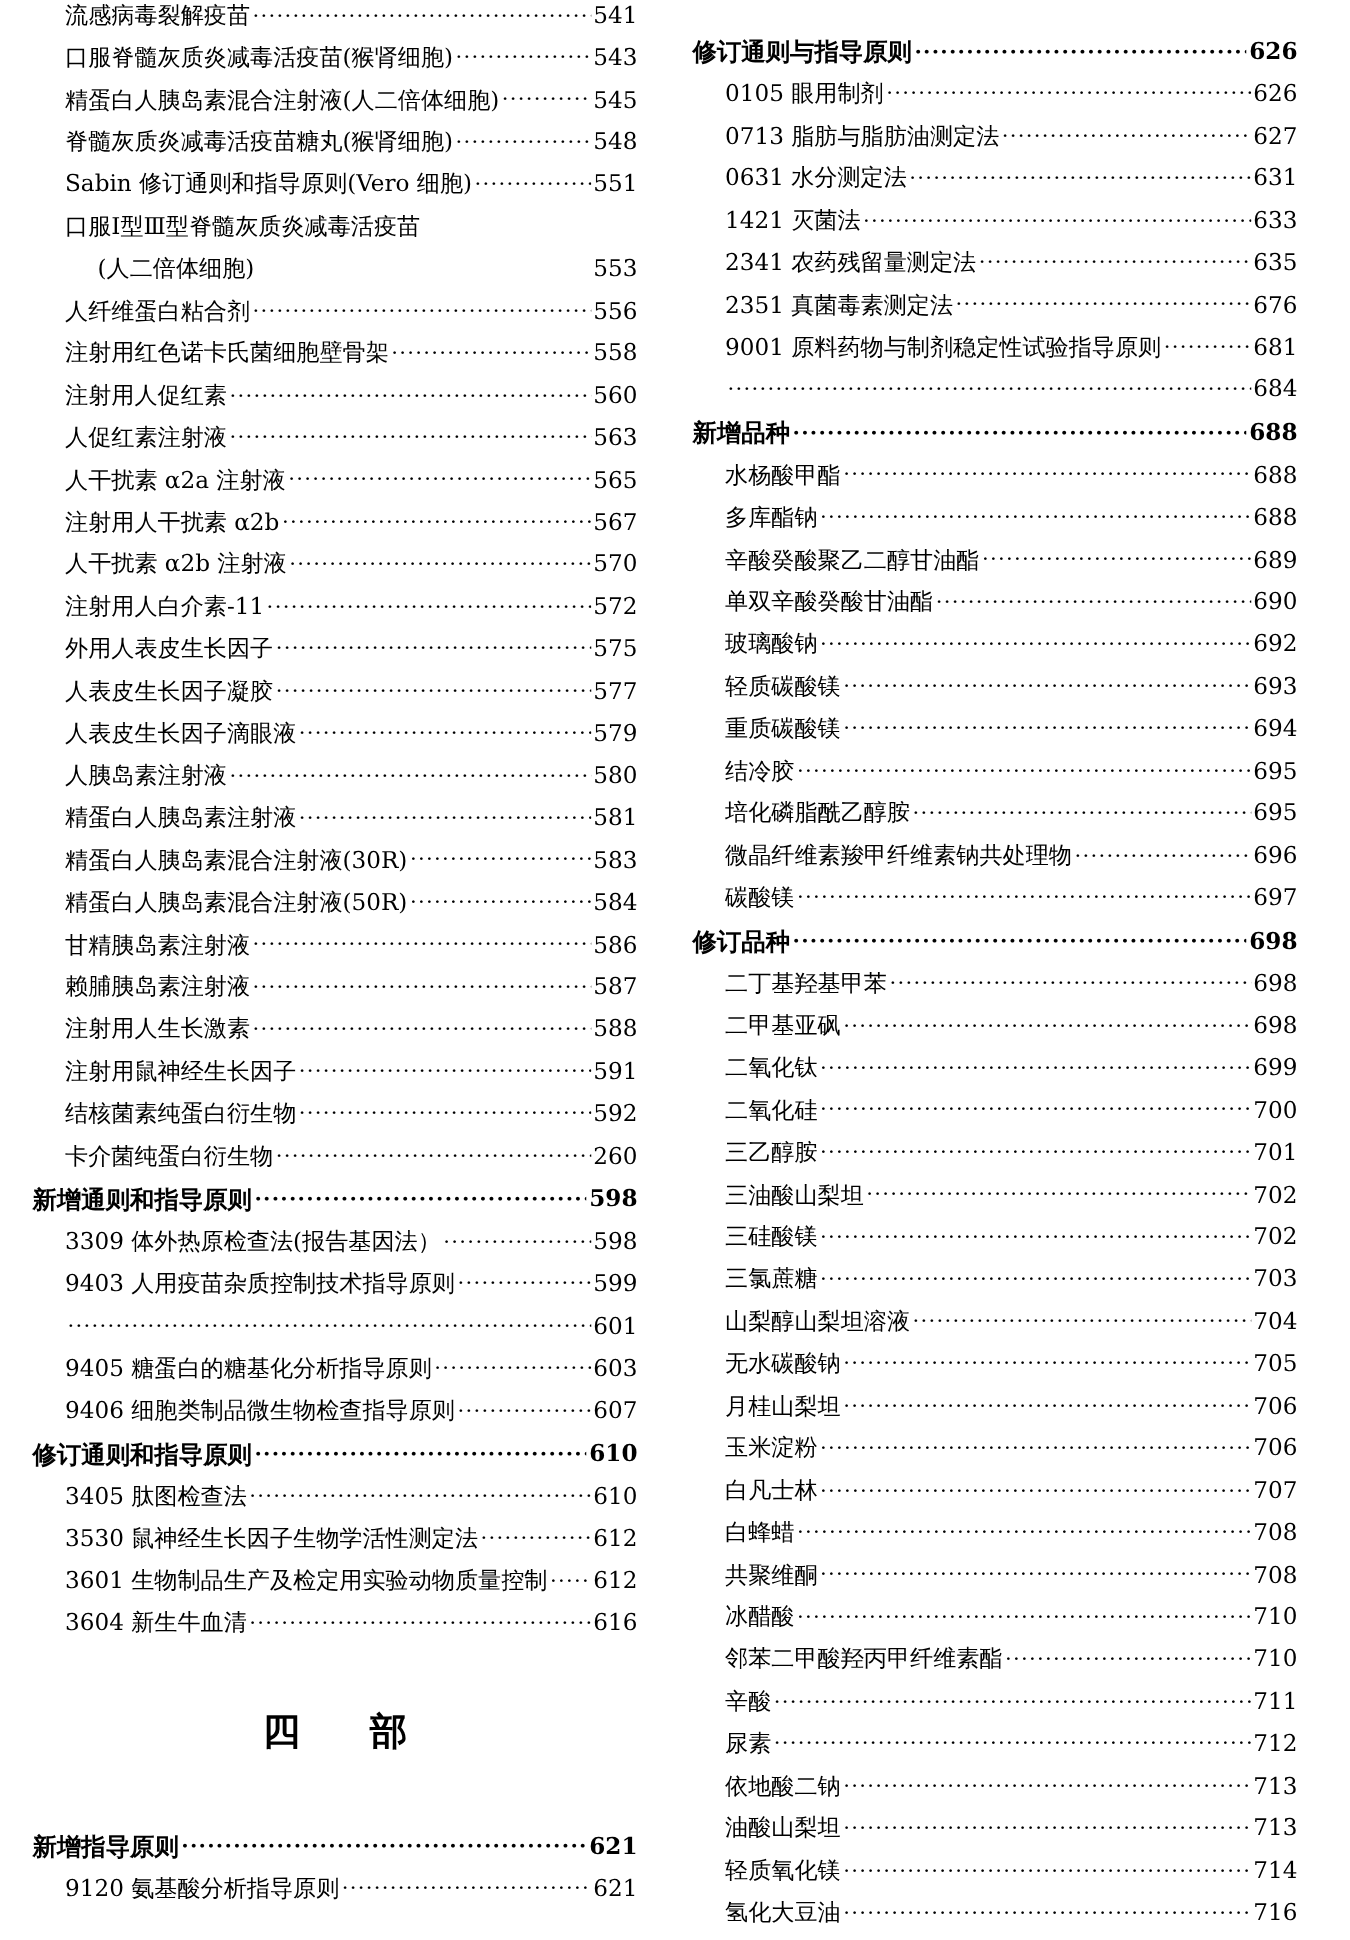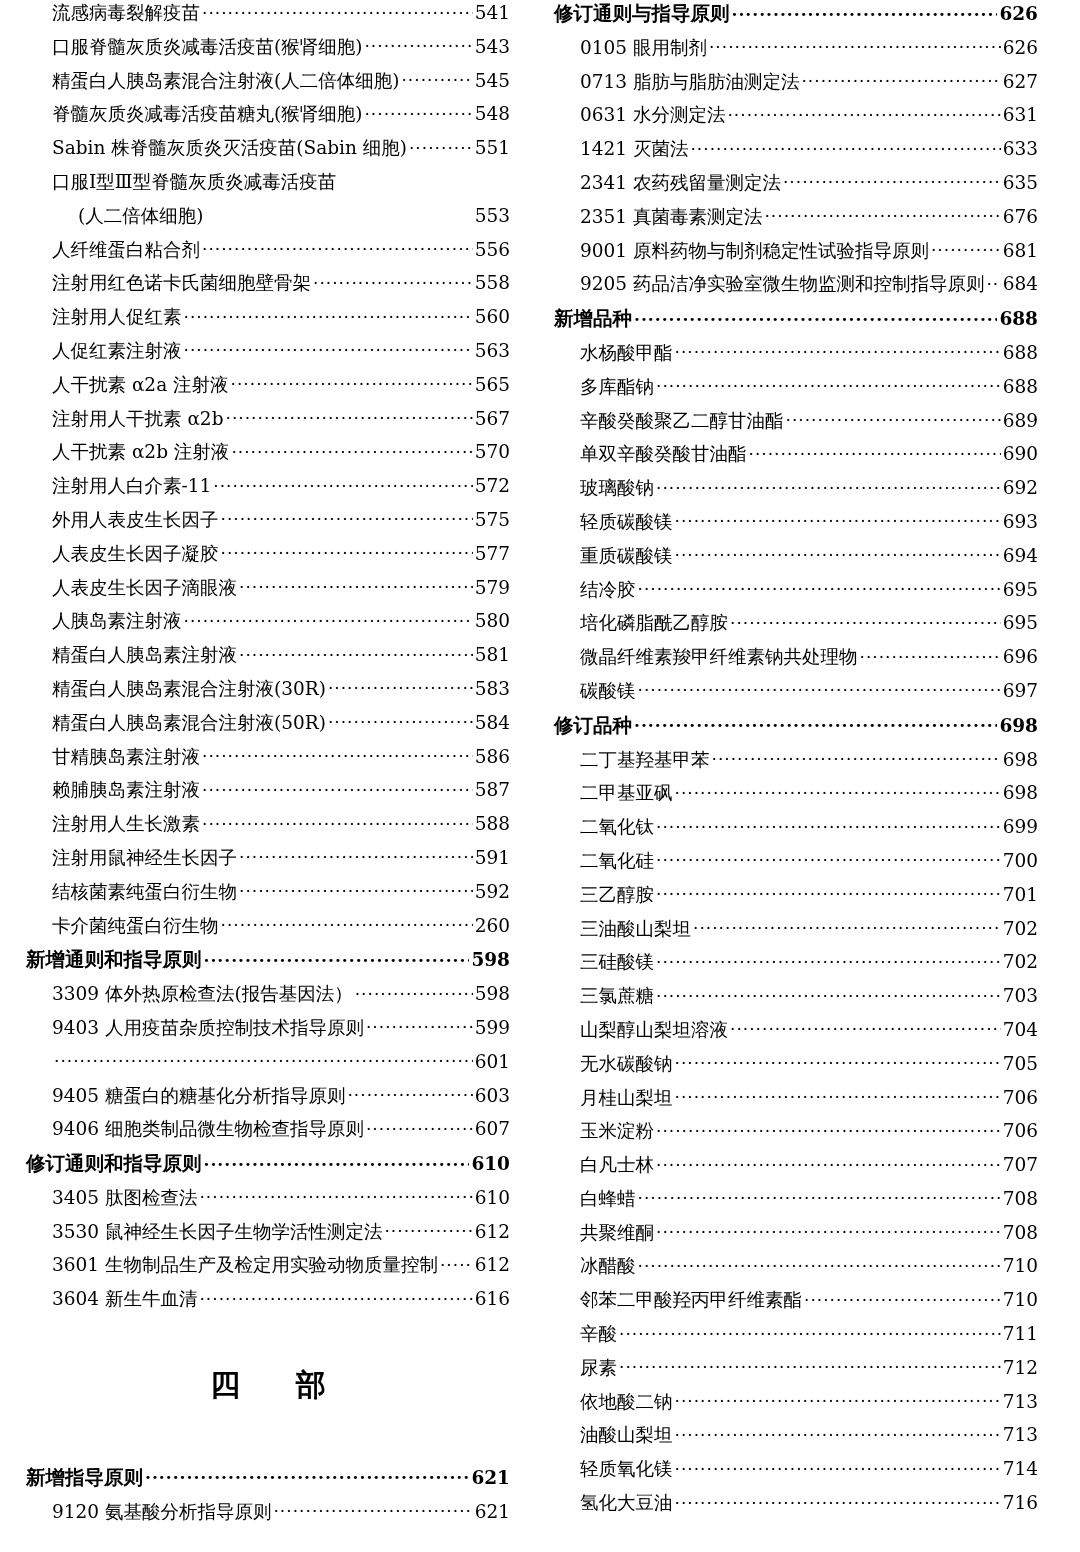--- a/index.html
+++ b/index.html
@@ -21,21 +21,21 @@
     display: flex;
     box-sizing: border-box;
     padding: 4px 26px 0 26px;
     justify-content: space-between;
   }
   .col {
     width: 50%;
     box-sizing: border-box;
   }
   .col-left { padding-right: 22px; }
-  .col-right { padding-left: 22px; }
+  .col-right { padding-left: 22px; margin-top: 28px; }
 
   .entry {
     display: flex;
     align-items: flex-end;
     font-size: 18.5px;
     line-height: 1.0;
     margin-bottom: 15.3px;
     white-space: nowrap;
   }
   .entry .label {
@@ -100,21 +100,21 @@
           <span class="label">精蛋白人胰岛素混合注射液(人二倍体细胞)</span>
           <span class="dots">··························································································</span>
           <span class="page-num">545</span>
         </div>
         <div class="entry lvl-1">
           <span class="label">脊髓灰质炎减毒活疫苗糖丸(猴肾细胞)</span>
           <span class="dots">··························································································</span>
           <span class="page-num">548</span>
         </div>
         <div class="entry lvl-1">
-          <span class="label">Sabin 株脊髓灰质炎灭活疫苗(Sabin 细胞)</span>
+          <span class="label">Sabin 修订通则和指导原则(Vero 细胞)</span>
           <span class="dots">··························································································</span>
           <span class="page-num">551</span>
         </div>
         <div class="entry lvl-1 nodots">
           <span class="label">口服Ⅰ型Ⅲ型脊髓灰质炎减毒活疫苗</span>
           <span class="dots">··························································································</span>
           <span class="page-num"></span>
         </div>
         <div class="entry cont nodots">
           <span class="label">(人二倍体细胞)</span>
@@ -331,21 +331,20 @@
           <span class="label">2351 真菌毒素测定法</span>
           <span class="dots">··························································································</span>
           <span class="page-num">676</span>
         </div>
         <div class="entry lvl-1">
           <span class="label">9001 原料药物与制剂稳定性试验指导原则</span>
           <span class="dots">··························································································</span>
           <span class="page-num">681</span>
         </div>
         <div class="entry lvl-1">
-          <span class="label">9205 药品洁净实验室微生物监测和控制指导原则</span>
           <span class="dots">··························································································</span>
           <span class="page-num">684</span>
         </div>
         <div class="entry lvl-head">
           <span class="label">新增品种</span>
           <span class="dots">··························································································</span>
           <span class="page-num">688</span>
         </div>
         <div class="entry lvl-1">
           <span class="label">水杨酸甲酯</span>

